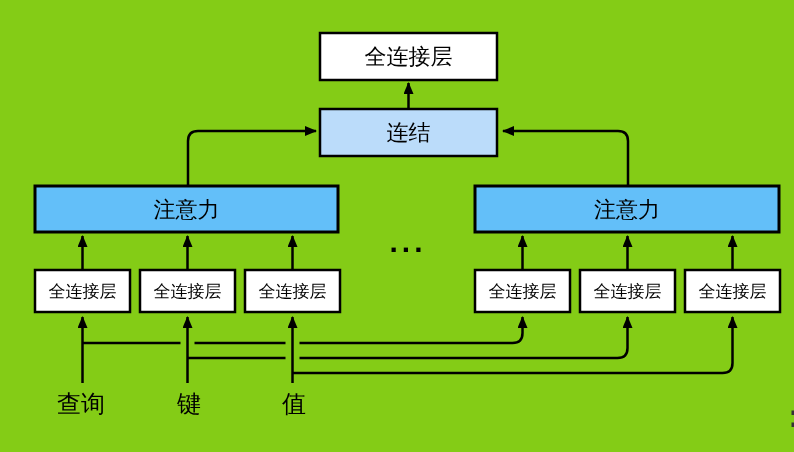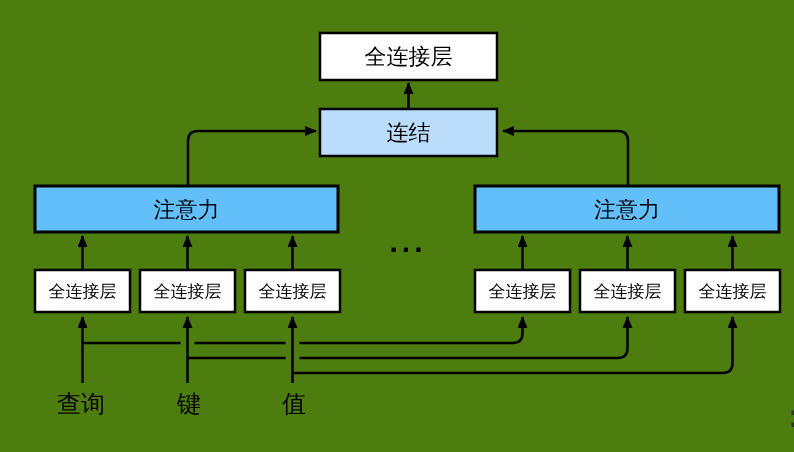--- a/index.html
+++ b/index.html
@@ -5,21 +5,21 @@
   html, body {
     margin: 0;
     padding: 0;
     background: #ffffff;
     font-family: "Liberation Sans", "DejaVu Sans", sans-serif;
   }
   .stage {
     position: relative;
     width: 794px;
     height: 452px;
-    background: #4d7c0f;
+    background: #84cc16;
     overflow: hidden;
   }
   svg text {
     font-family: "Liberation Sans", "DejaVu Sans", sans-serif;
     fill: #000000;
   }
   .node-label-lg { font-size: 22px; }
   .node-label-sm { font-size: 17px; }
   .input-label   { font-size: 24px; }
   .ellipsis-label { font-size: 30px; font-weight: bold; letter-spacing: 4px; }

